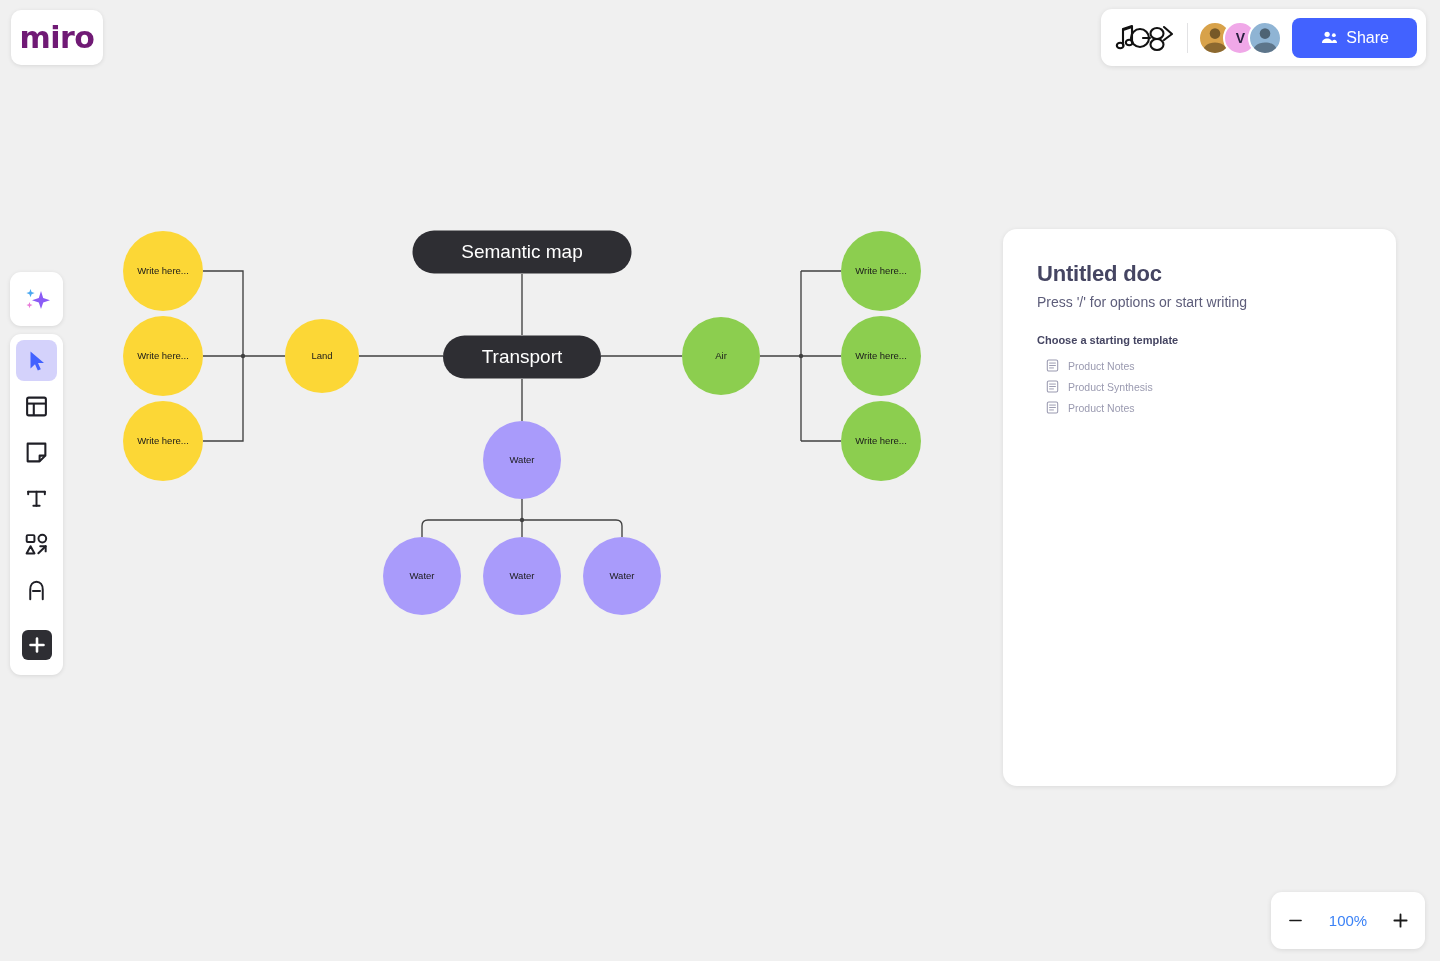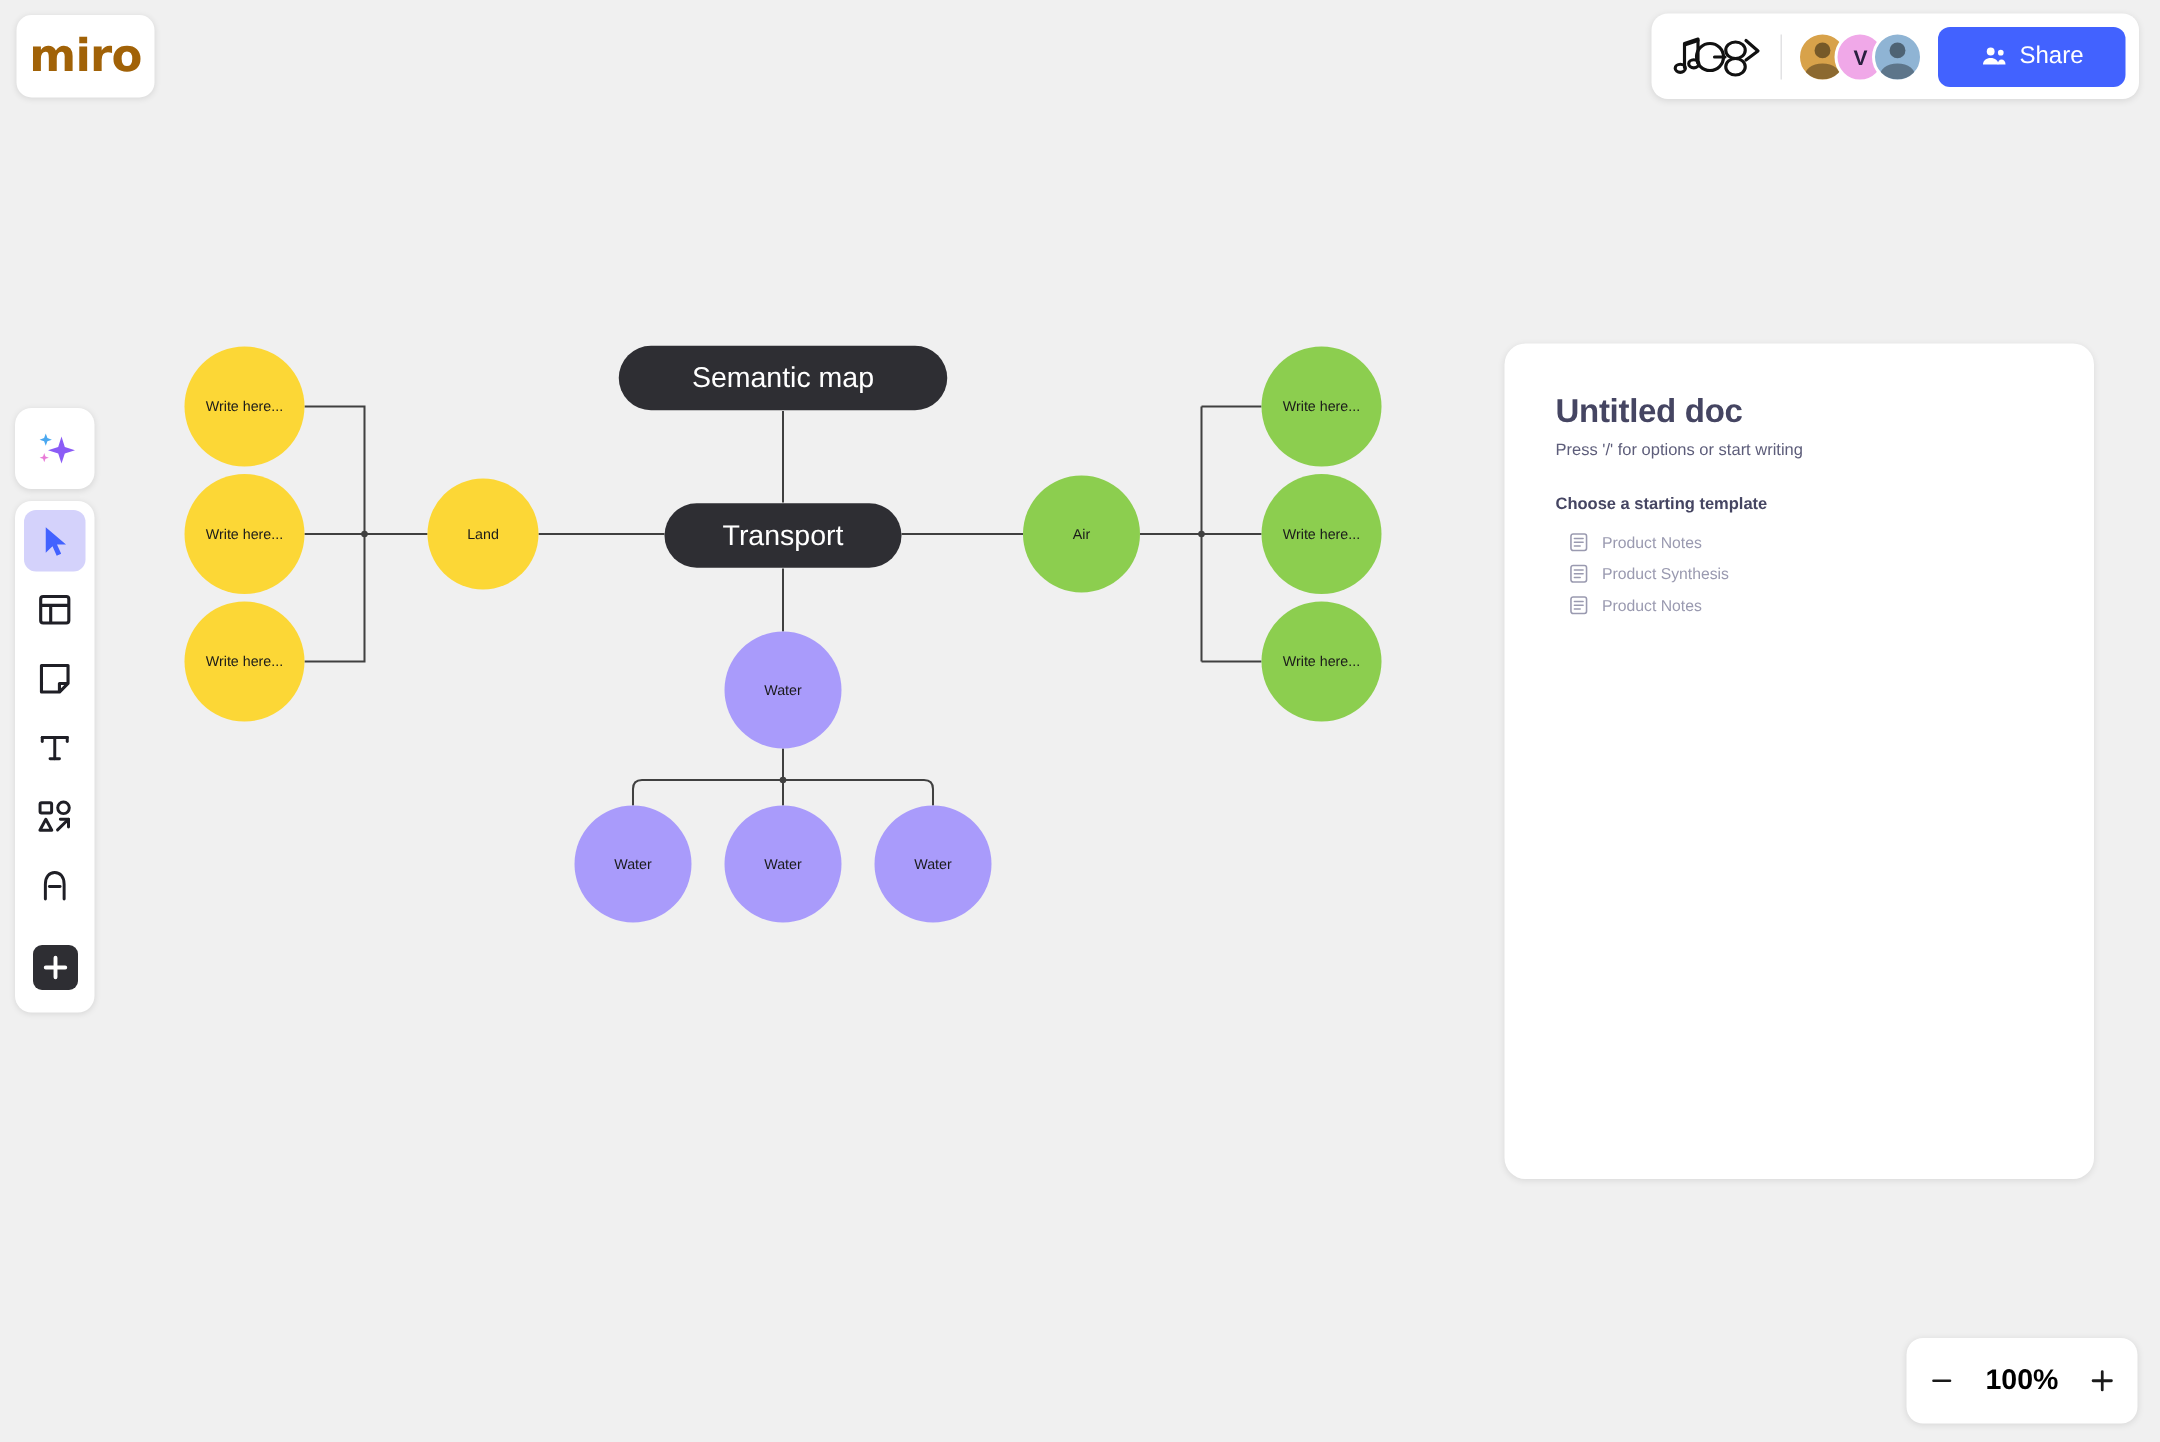--- a/index.html
+++ b/index.html
@@ -28,21 +28,21 @@
   
   #miro-logo {
     position: absolute; left: 11px; top: 10px;
     width: 92px; height: 55px;
     background: #fff; border-radius: 10px;
     box-shadow: 0 1px 4px rgba(0,0,0,.10);
     display: flex; align-items: center; justify-content: center;
   }
   #miro-logo .wordmark {
     font-family: "DejaVu Sans", sans-serif;
-    font-size: 30px; font-weight: 700; color: #a16207;
+    font-size: 30px; font-weight: 700; color: #701a75;
     letter-spacing: -0.5px; line-height: 1;
   }
 
   
   #topbar {
     position: absolute; right: 14px; top: 9px;
     height: 57px;
     background: #fff; border-radius: 11px;
     box-shadow: 0 1px 5px rgba(0,0,0,.10);
     display: flex; align-items: center;
@@ -97,41 +97,41 @@
     position: absolute; left: 1003px; top: 229px;
     width: 393px; height: 557px;
     background: #fff; border-radius: 14px;
     box-shadow: 0 1px 5px rgba(0,0,0,.09);
     padding: 32px 34px;
   }
   #doc-title {
     font-size: 22px; font-weight: 700; color: #454562;
     letter-spacing: -0.2px; margin-bottom: 7px;
   }
-  #doc-hint { font-size: 11px; color: #5d5d7a; margin-bottom: 2px; }
+  #doc-hint { font-size: 14px; color: #5d5d7a; margin-bottom: 2px; }
   #doc-subtitle { font-size: 11px; font-weight: 700; color: #454562; margin-bottom: 9px; margin-top: 24px; }
   .tpl-item {
     display: flex; align-items: center; gap: 9px;
     padding: 4px 0 4px 9px; cursor: pointer;
   }
   .tpl-label { font-size: 10.5px; color: #9a9ab0; }
 
   
   #zoom-ctl {
     position: absolute; right: 15px; bottom: 12px;
     width: 154px; height: 57px;
     background: #fff; border-radius: 11px;
     box-shadow: 0 1px 5px rgba(0,0,0,.10);
     display: flex; align-items: center; justify-content: space-around;
   }
   .zoom-btn {
     width: 34px; height: 34px; border: none; background: none;
     cursor: pointer; display: flex; align-items: center; justify-content: center;
   }
-  #zoom-level { font-size: 19px; color: #000000; font-weight: 700; }
+  #zoom-level { font-size: 15px; color: #3b82f6; font-weight: 400; }
 </style>
 </head>
 <body>
 
 <div id="app">
 
   <svg id="canvas-svg" viewBox="0 0 1440 961">
     <g id="edges">
         <path d="M203 271 H243 V441 H203" class="edge" stroke="#404040"></path>
         <path d="M203 356 H243" class="edge" stroke="#404040"></path>

